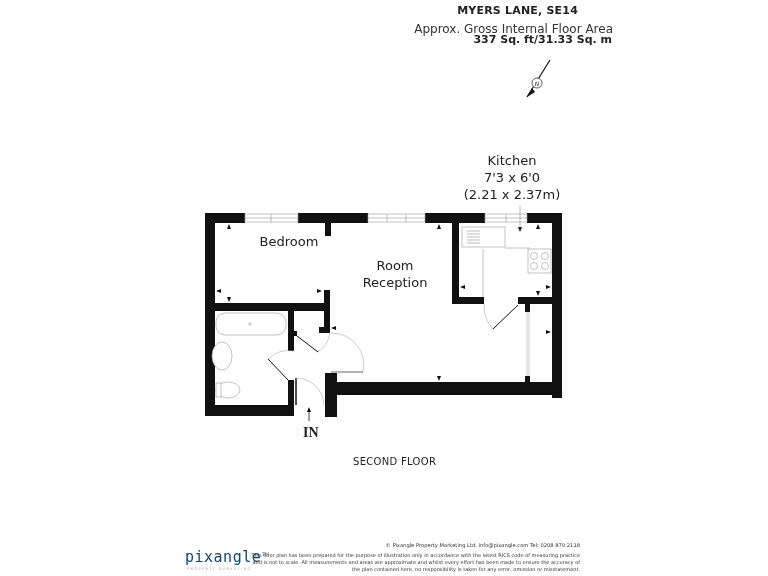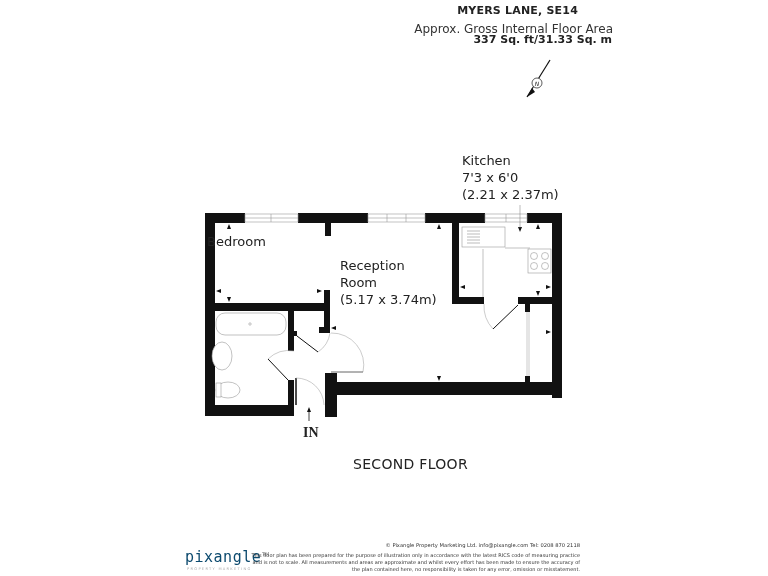--- a/index.html
+++ b/index.html
@@ -1,22 +1,22 @@
 <!DOCTYPE html>
 <html><head>
 <meta charset="utf-8">
 <style>
   html, body { margin:0; padding:0; background:#ffffff; }
   body { width:768px; height:576px; position:relative; overflow:hidden; font-family:"DejaVu Sans", sans-serif; color:#222; }
   .abs { position:absolute; }
   .title { right:190px; top:4px; font-size:11px; font-weight:bold; letter-spacing:0.2px; color:#222; text-align:right; }
   .area-label { right:155px; top:22px; font-size:12px; color:#333; text-align:right; }
   .area-value { right:156px; top:33px; font-size:11px; font-weight:bold; color:#222; text-align:center; }
-  .room-label { text-align:left; font-size:13px; line-height:17px; color:#222; white-space:nowrap; }
-  .floor-label { left:353px; top:456px; font-size:14px; color:#222; letter-spacing:0.3px; }
+  .room-label { text-align:center; font-size:13px; line-height:17px; color:#222; white-space:nowrap; }
+  .floor-label { left:353px; top:456px; font-size:10px; color:#222; letter-spacing:0.3px; }
   .in-label { left:303px; top:425px; font-size:14px; font-weight:bold; color:#222;font-family:Liberation Serif, serif; }
   .copyright { right:188px; top:542px; font-size:5.2px; color:#333; }
   .disclaimer { right:188px; top:552px; width:330px; font-size:5px; line-height:7px; color:#333; text-align:right; }
   .logo { left:185px; top:548px; font-family:"DejaVu Sans Mono", monospace; font-size:15px; color:#0c4a6e; letter-spacing:0.5px; }
   .logo-tm { left:262px; top:551px; font-size:5px; color:#777; }
   .logo-sub { left:187px; top:567px; font-size:3.6px; color:#aaa; letter-spacing:1.3px; }
   svg.plan { position:absolute; left:0; top:0; }
 </style>
 </head>
 <body>
@@ -153,28 +153,27 @@
     <polygon points="309,407 307,412 311,412" fill="#111"></polygon>
   </g>
 </svg>
 
 <div class="abs room-label" style="left:462px; top:152px; width:100px;">
   <div>Kitchen</div>
   <div>7'3 x 6'0</div>
   <div>(2.21 x 2.37m)</div>
 </div>
 
-<div class="abs room-label" style="left:207px; top:233px; width:110px;">
+<div class="abs room-label" style="left:234px; top:233px; width:110px;">
   <div>Bedroom</div>
 </div>
 
 <div class="abs room-label" style="left:340px; top:257px; width:110px;">
+  <div>Room</div>
   <div>Reception</div>
-  <div>Room</div>
-  <div>(5.17 x 3.74m)</div>
 </div>
 
 <div class="abs in-label">IN</div>
 <div class="abs floor-label">SECOND FLOOR</div>
 
 <div class="abs logo">pixangle</div>
 <div class="abs logo-tm">TM</div>
 <div class="abs logo-sub">PROPERTY MARKETING</div>
 <div class="abs copyright">© Pixangle Property Marketing Ltd. info@pixangle.com Tel: 0208 870 2118</div>
 <div class="abs disclaimer">This floor plan has been prepared for the purpose of illustration only in accordance with the latest RICS code of measuring practice and is not to scale. All measurements and areas are approximate and whilst every effort has been made to ensure the accuracy of the plan contained here, no responsibility is taken for any error, omission or misstatement.</div>

